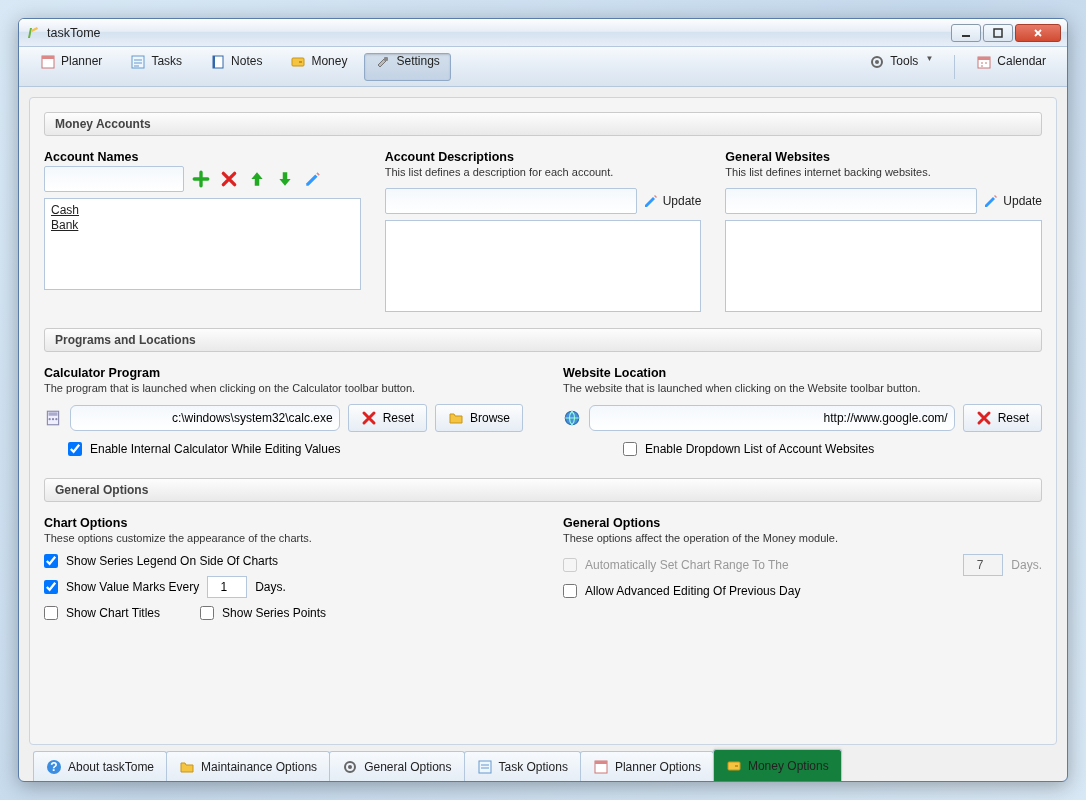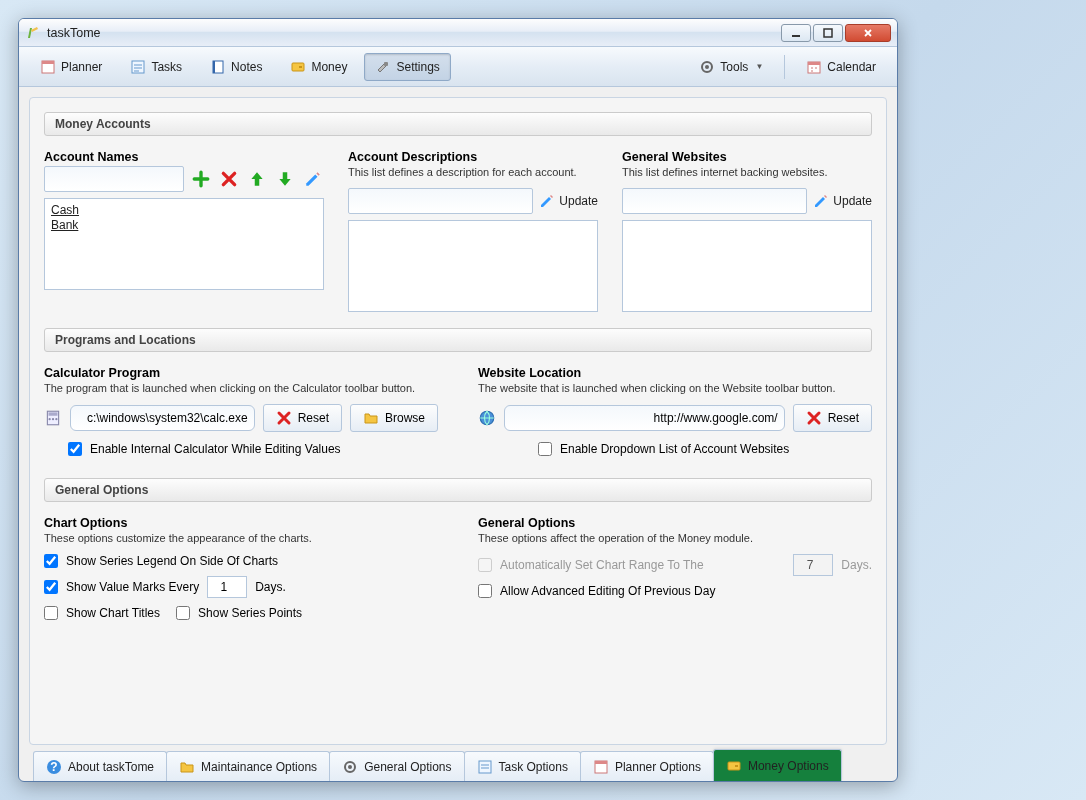--- a/index.html
+++ b/index.html
@@ -1,25 +1,25 @@
 <!DOCTYPE html>
 <html><head>
 <meta charset="utf-8">
 <style>
 * { box-sizing: border-box; margin: 0; padding: 0; font-family: "Segoe UI", Tahoma, sans-serif; font-size: 12px; }
 body { background: linear-gradient(135deg, #d8e8f5 0%, #c5d9ec 50%, #d8e8f5 100%); width: 1086px; height: 800px; overflow: hidden; }
-.window { position: absolute; top: 18px; left: 18px; width: 880px; height: 764px; background: #f0f0f0; border: 1px solid #5a7ca8; border-radius: 6px; box-shadow: 0 4px 20px rgba(0,0,0,0.3); display: flex; flex-direction: column; }
+.window { position: absolute; top: 18px; left: 18px; width: 1050px; height: 764px; background: #f0f0f0; border: 1px solid #5a7ca8; border-radius: 6px; box-shadow: 0 4px 20px rgba(0,0,0,0.3); display: flex; flex-direction: column; }
 .titlebar { height: 28px; background: linear-gradient(to bottom, #fdfdfd 0%, #e8eef7 45%, #d5e2f0 50%, #e8eef7 100%); border-radius: 5px 5px 0 0; display: flex; align-items: center; padding: 0 6px; border-bottom: 1px solid #b5c7dc; }
 .titlebar-icon { width: 16px; height: 16px; margin-right: 6px; }
 .titlebar-title { color: #222; font-size: 12.5px; flex: 1; }
 .win-controls { display: flex; gap: 2px; }
 .win-btn { width: 30px; height: 18px; border: 1px solid #8899aa; border-radius: 3px; background: linear-gradient(to bottom, #f5f9fd, #dce7f2); cursor: pointer; display: flex; align-items: center; justify-content: center; font-size: 10px; }
 .win-btn.close { background: linear-gradient(to bottom, #e67a67, #d14b32); border-color: #a83d2a; color: #fff; width: 46px; }
 .toolbar { height: 40px; background: linear-gradient(to bottom, #f7fafd 0%, #e5edf6 50%, #d9e4ef 100%); border-bottom: 1px solid #b5c7dc; display: flex; align-items: center; padding: 0 10px; gap: 6px; }
-.tool-btn { height: 28px; padding: 0 10px; border: 1px solid transparent; border-radius: 3px; display: flex; align-items: center; gap: 5px; cursor: pointer; color: #222; }
+.tool-btn { height: 28px; padding: 0 10px; border: 1px solid transparent; border-radius: 3px; display: flex; align-items: flex-start; gap: 5px; cursor: pointer; color: #222; }
 .tool-btn.active { border: 1px solid #8fa9c7; background: linear-gradient(to bottom, #d4dfec, #c3d3e5); box-shadow: inset 0 1px 2px rgba(0,0,0,0.15); }
 .tool-spacer { flex: 1; }
 .tool-sep { width: 1px; height: 24px; background: #b5c7dc; margin: 0 4px; }
 .content-wrap { flex: 1; padding: 10px 10px 0 10px; display: flex; flex-direction: column; }
 .content-panel { flex: 1; background: #f5f5f5; border: 1px solid #c9d5e3; border-radius: 4px; padding: 14px 14px 10px 14px; overflow: auto; }
 .group { margin-bottom: 16px; }
 .group-header { background: linear-gradient(to bottom, #fdfdfd, #e9e9e9); border: 1px solid #cbcbcb; border-radius: 3px; padding: 4px 10px; color: #444; font-size: 12px; margin-bottom: 14px; font-weight: bold; }
 .cols3 { display: flex; gap: 24px; }
 .col { flex: 1; }
 .col-title { font-weight: bold; font-size: 12.5px; margin-bottom: 2px; }
@@ -309,21 +309,21 @@
             <div class="opts-row">
               <input type="checkbox" checked="" style="">
               <span>Show Series Legend On Side Of Charts</span>
             </div>
             <div class="opts-row">
               <input type="checkbox" checked="" style="">
               <span>Show Value Marks Every</span>
               <input type="number" class="spin" value="1" style="">
               <span>Days.</span>
             </div>
-            <div class="opts-row" style="gap:16px">
+            <div class="opts-row" style="gap:40px">
               <span style="display:flex;align-items:center;gap:8px">
                 <input type="checkbox" style="">
                 <span>Show Chart Titles</span>
               </span>
               <span style="display:flex;align-items:center;gap:8px">
                 <input type="checkbox" style="">
                 <span>Show Series Points</span>
               </span>
             </div>
           </div>

